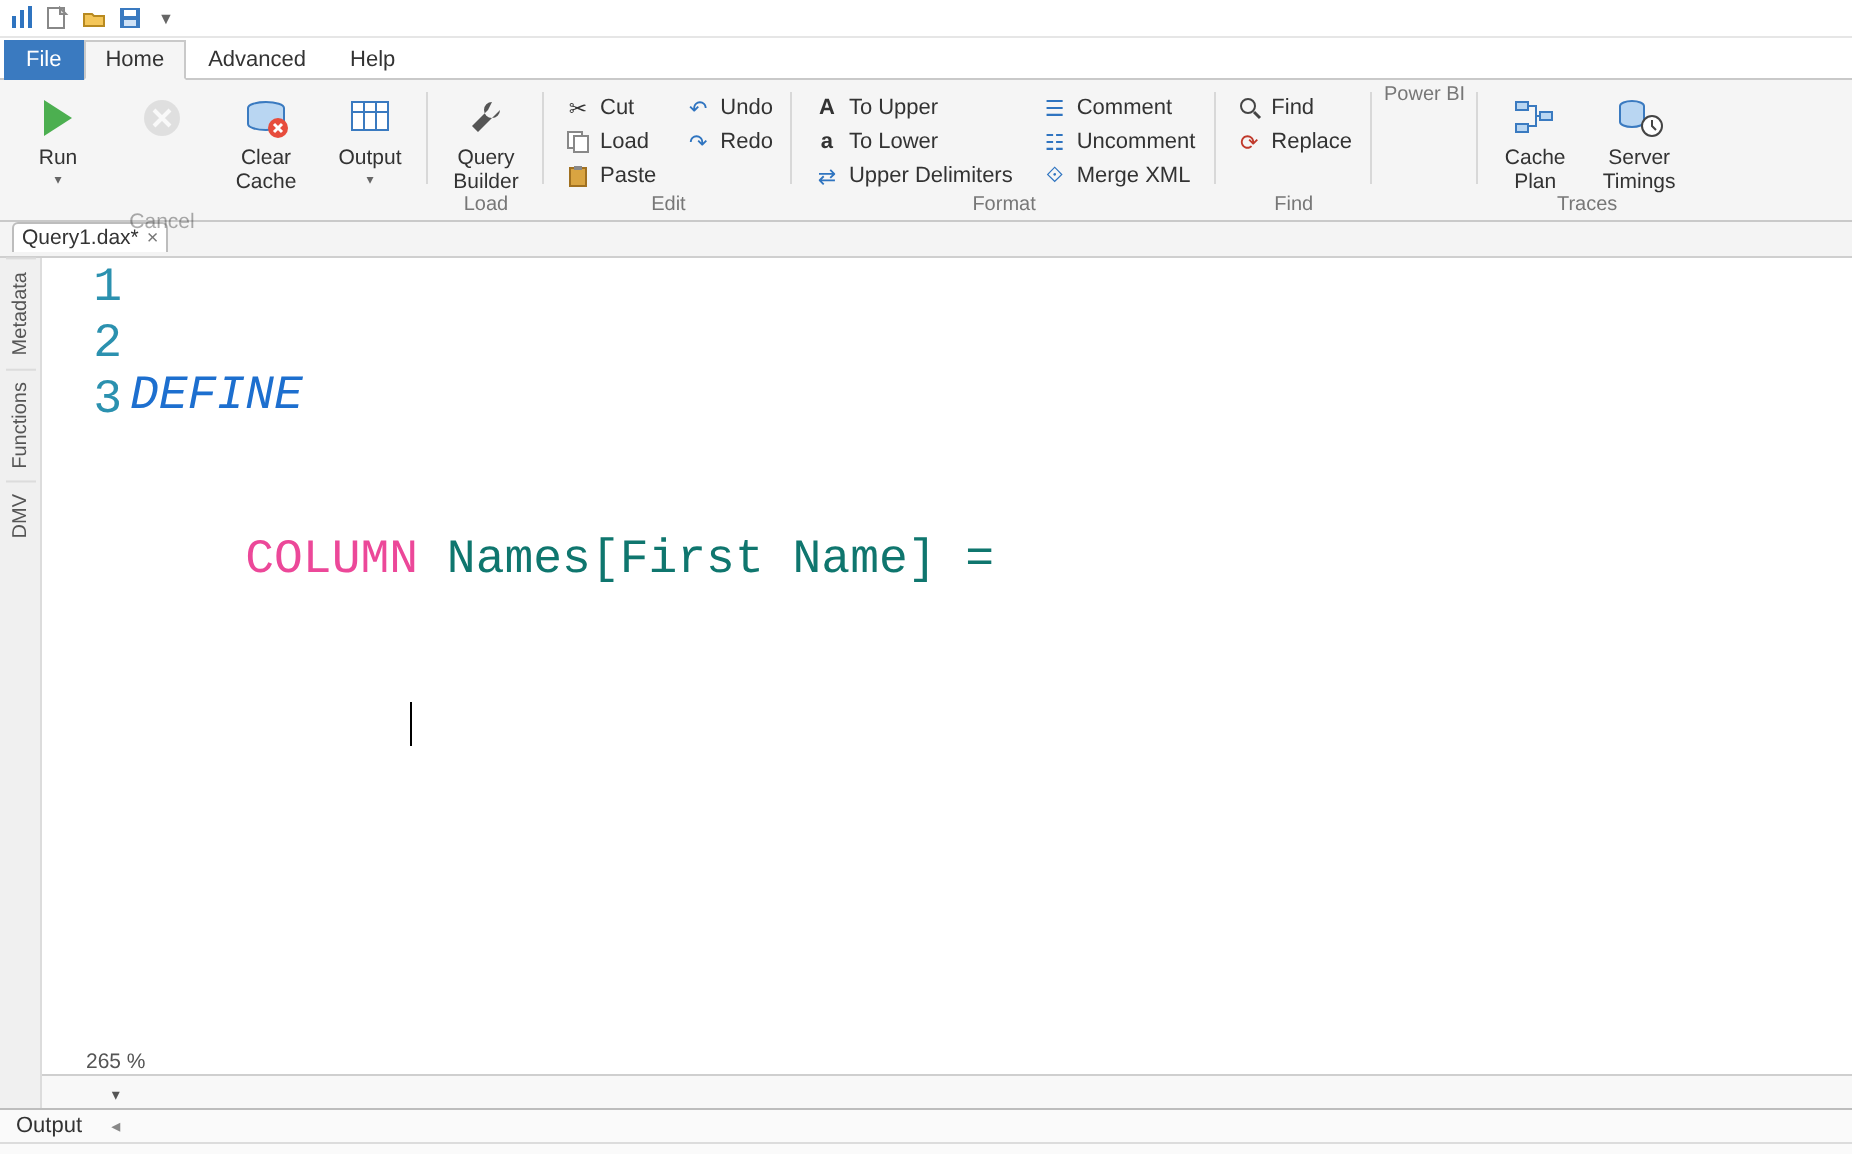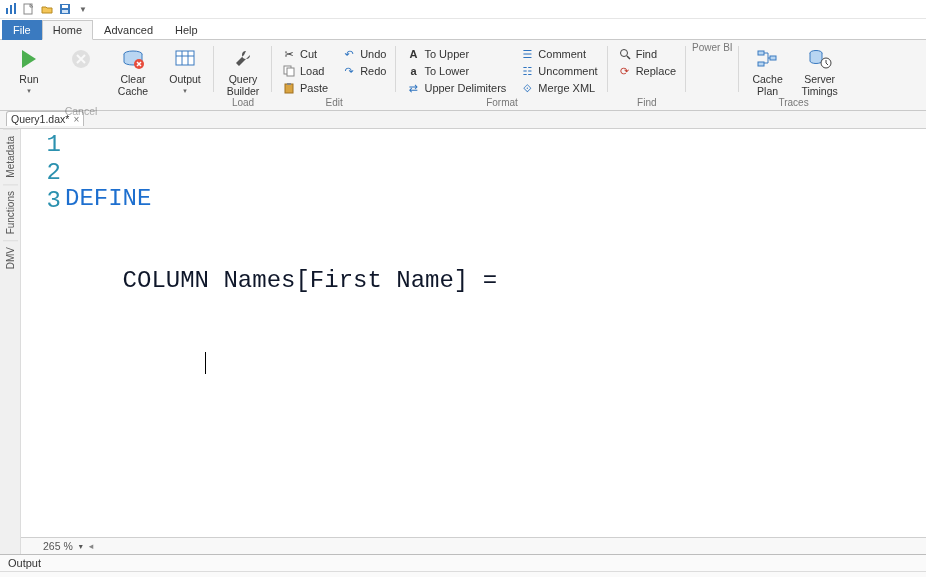--- a/index.html
+++ b/index.html
@@ -207,42 +207,42 @@
     padding-top: 2px;
     user-select: none;
   }
   .gutter div { height: 28px; line-height: 28px; }
   .code {
     flex: 1;
     padding-top: 2px;
     white-space: pre;
   }
   .code .line { height: 28px; line-height: 28px; }
-  .kw-blue { color: #1d6fcf; font-weight: 400; }
-  .kw-teal { color: #0f172a; }
-  .txt { color: #0f172a; }
+  .kw-blue { color: #1d6fcf; font-weight: 400; font-style: italic; }
+  .kw-teal { color: #ec4899; }
+  .txt { color: #0f766e; }
   .cursor {
     display: inline-block;
     width: 1px;
     height: 22px;
     background: #000;
     vertical-align: middle;
     margin-left: 0;
   }
   .statusbar {
     height: 16px;
     border-top: 1px solid #cfcfcf;
     display: flex;
     align-items: center;
     padding: 0 10px 0 22px;
     font-size: 10.5px;
     color: #555;
     background: #f8f8f8;
   }
-  .statusbar .zoomctrl { display: flex; align-items: center; gap: 6px; }
+  .statusbar .zoomctrl { display: flex; align-items: center; gap: 6px; flex-direction: column; }
   .output-panel {
     border-top: 1px solid #bdbdbd;
     background: #fafafa;
     height: 26px;
   }
   .output-header {
     border-bottom: 1px solid #dcdcdc;
     padding: 2px 8px;
     font-size: 11px;
     color: #333;

